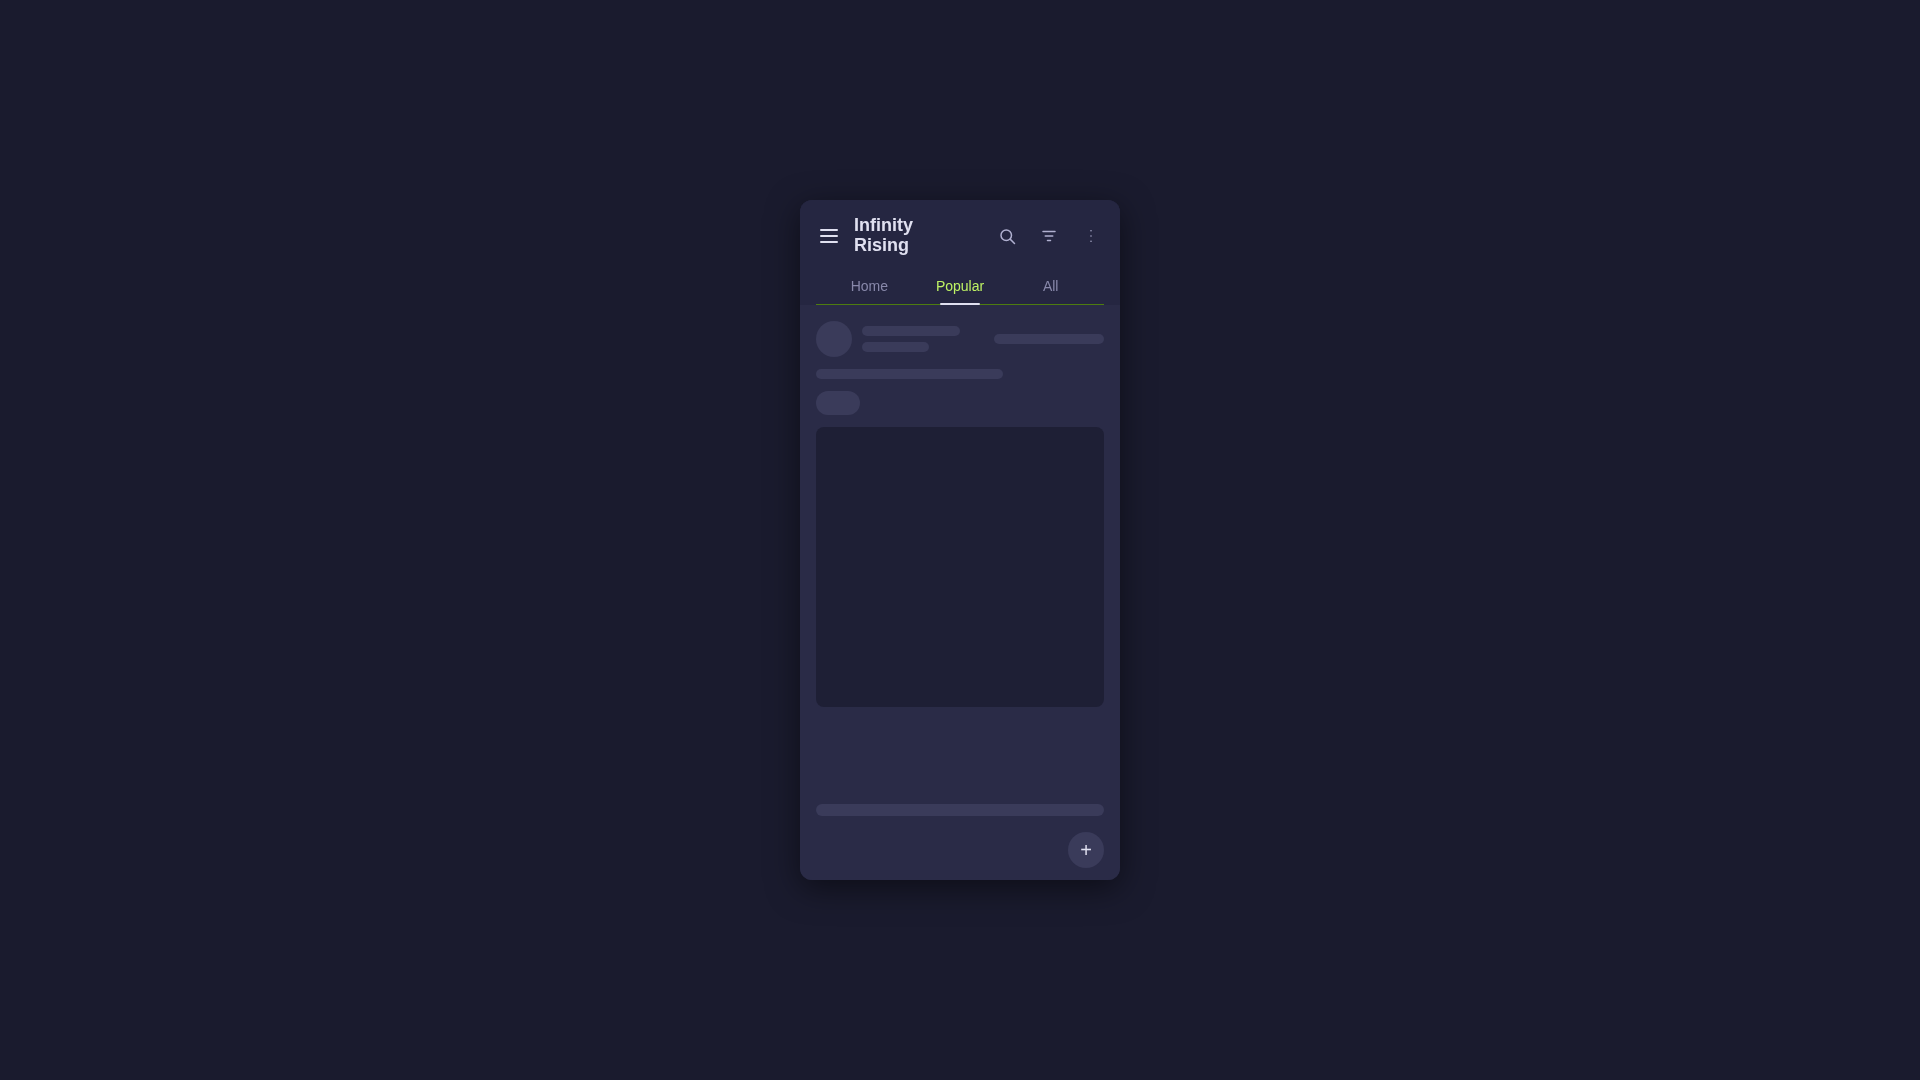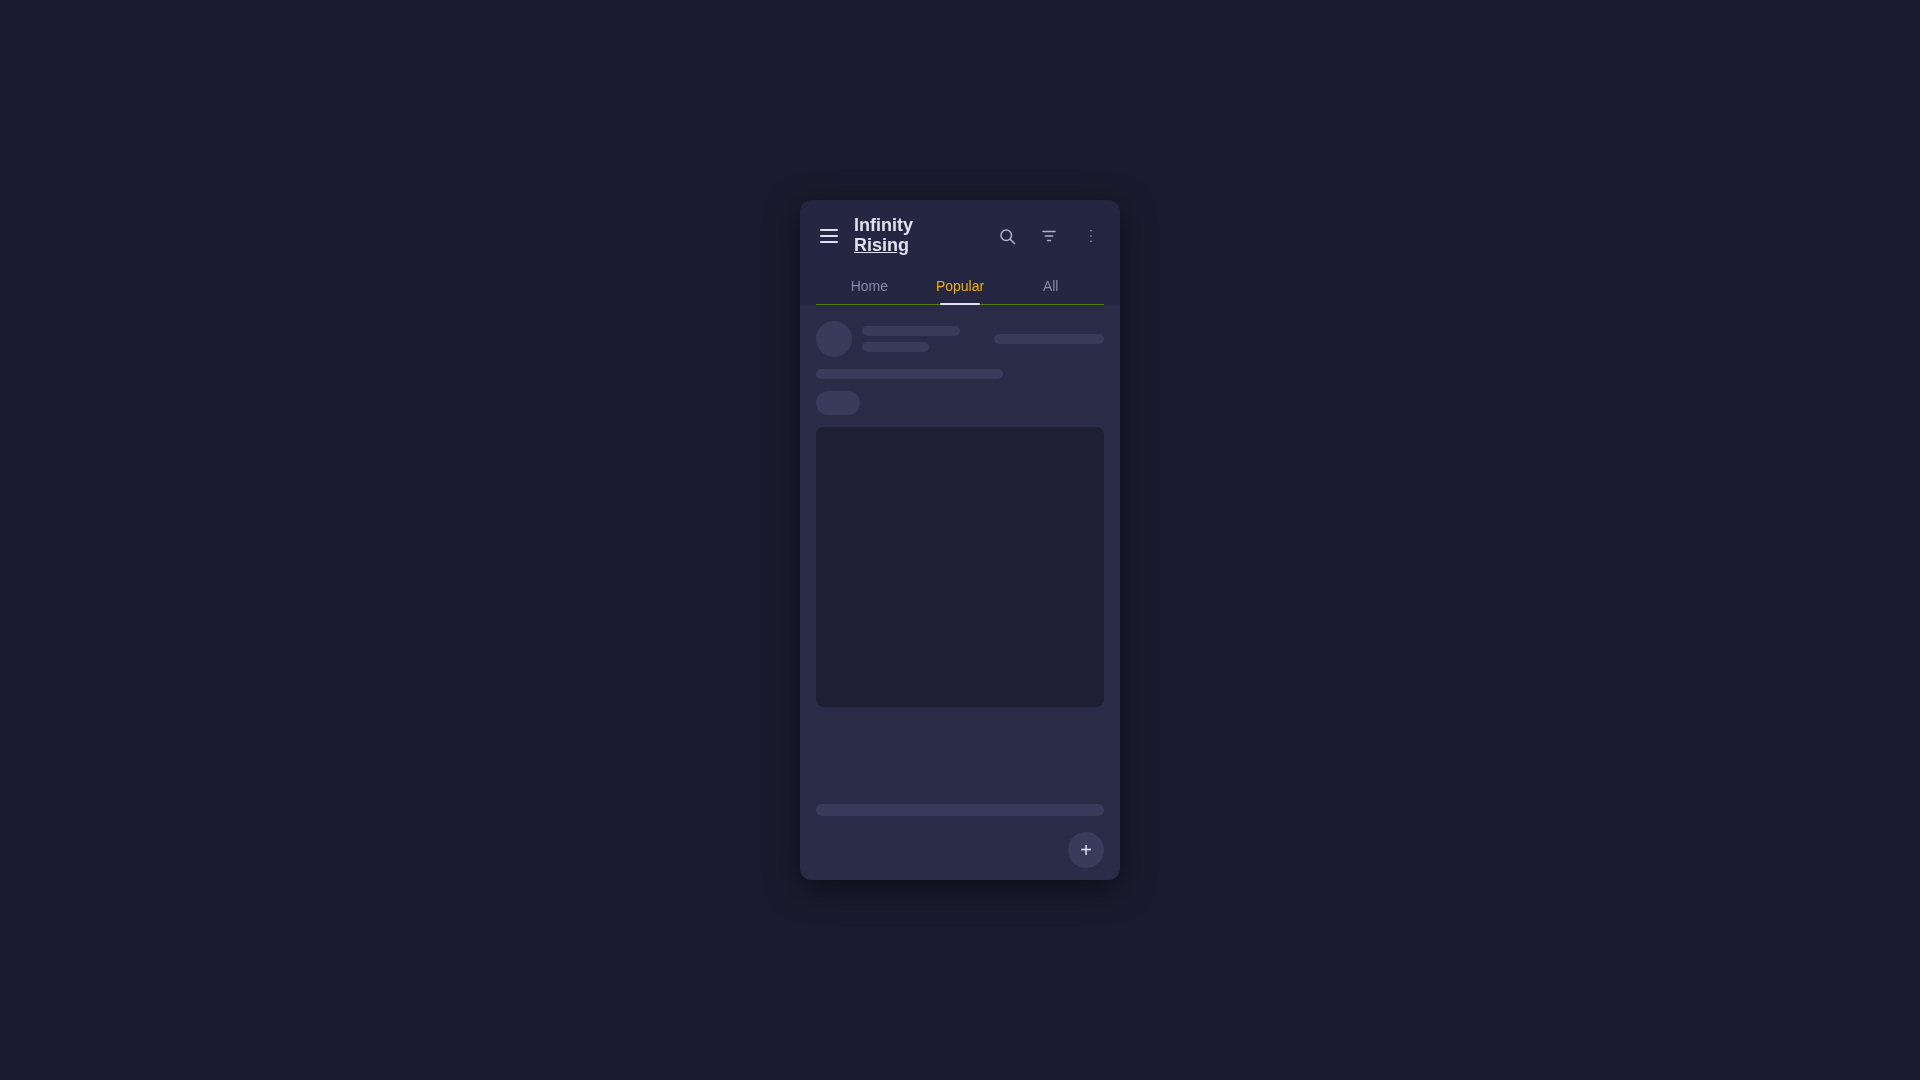--- a/index.html
+++ b/index.html
@@ -77,21 +77,20 @@
     .app-title-line1 {
       color: #e0e0f0;
       font-size: 18px;
       font-weight: 600;
     }
 
     .app-title-line2 {
       color: #e0e0f0;
       font-size: 18px;
       font-weight: 600;
-      text-decoration: underline;
     }
 
     .header-icons {
       display: flex;
       align-items: center;
       gap: 16px;
     }
 
     .header-icon-btn {
       background: none;
@@ -117,21 +116,21 @@
       flex: 1;
       text-align: center;
       padding: 10px 4px;
       color: #8888aa;
       font-size: 14px;
       cursor: pointer;
       position: relative;
     }
 
     .tab.active {
-      color: #eab308;
+      color: #bef264;
     }
 
     .tab.active::after {
       content: '';
       position: absolute;
       bottom: -1px;
       left: 50%;
       transform: translateX(-50%);
       width: 40px;
       height: 2px;

